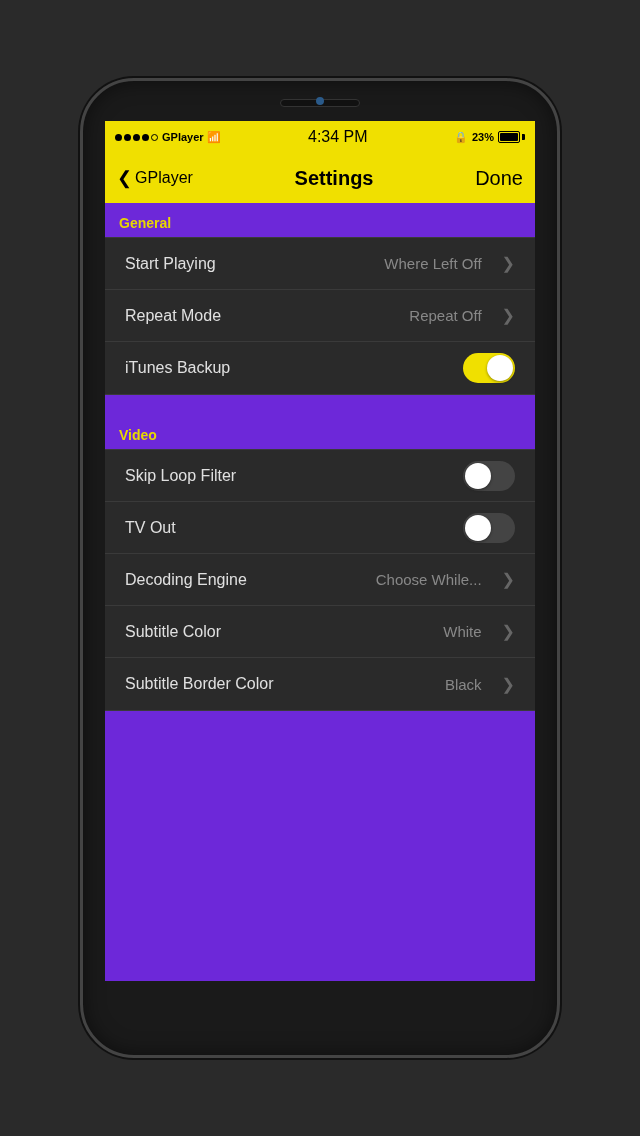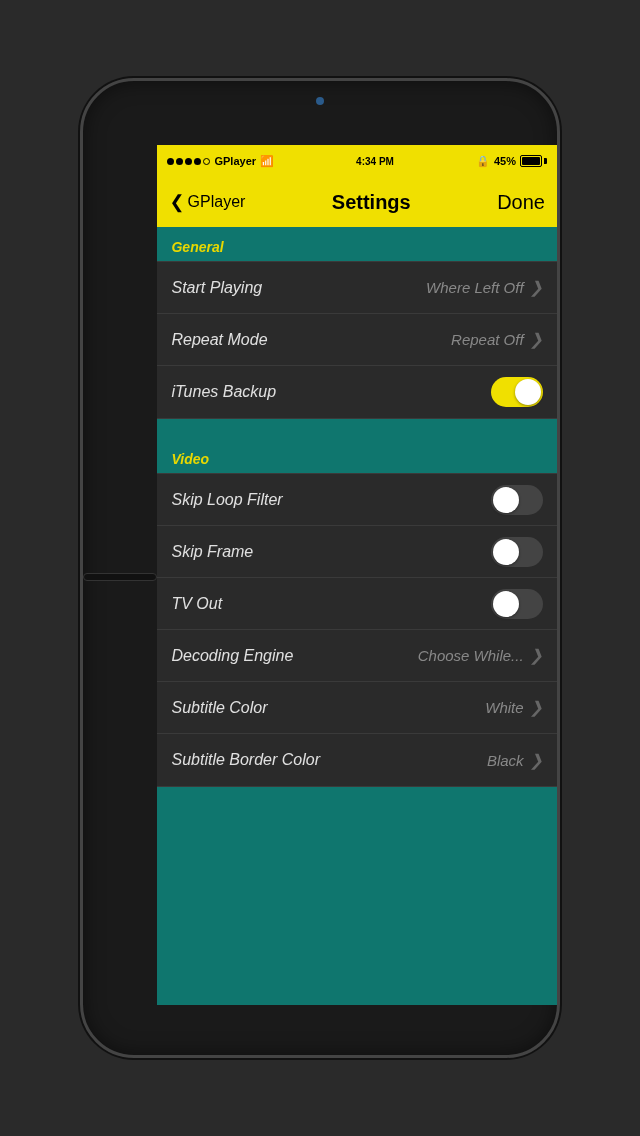--- a/index.html
+++ b/index.html
@@ -17,21 +17,21 @@
 
     .phone-shell {
       width: 480px;
       height: 980px;
       background: #1a1a1a;
       border-radius: 54px;
       position: relative;
       border: 3px solid #444;
       box-shadow: 0 0 0 2px #111, inset 0 0 20px rgba(0,0,0,0.5);
       display: flex;
-      flex-direction: row;
+      flex-direction: column;
       align-items: center;
     }
 
     .phone-speaker-top {
       width: 80px;
       height: 8px;
       background: #111;
       border-radius: 4px;
       margin-top: 18px;
       border: 1px solid #333;
@@ -90,22 +90,22 @@
       border-radius: 50%;
       background: #000;
     }
 
     .signal-dot.empty {
       background: transparent;
       border: 1.5px solid #000;
     }
 
     .status-center {
-      font-size: 10px;
-      font-weight: 700;
+      font-size: 16px;
+      font-weight: 400;
       color: #000;
     }
 
     .status-right {
       display: flex;
       align-items: center;
       gap: 4px;
       font-size: 11px;
       font-weight: 600;
       color: #000;
@@ -176,64 +176,63 @@
 
     .nav-done {
       font-size: 20px;
       font-weight: 500;
       color: #000;
     }
 
     
     .content {
       flex: 1;
-      background: #0f766e;
+      background: #6d28d9;
       overflow-y: auto;
-      font-style: italic;
     }
 
     .section-header {
       padding: 12px 14px 6px;
       font-size: 14px;
       font-weight: 600;
       color: #e8d800;
     }
 
     .settings-group {
       background: #2a2a2a;
       border-top: 0.5px solid #3a3a3a;
       border-bottom: 0.5px solid #3a3a3a;
     }
 
     .settings-row {
       display: flex;
       align-items: center;
       justify-content: space-between;
-      padding: 0 14px;
+      padding: 0 20px;
       height: 52px;
       border-bottom: 0.5px solid #3a3a3a;
       background: #2a2a2a;
       position: relative;
     }
 
     .settings-row:last-child {
       border-bottom: none;
       justify-content: space-between;
     }
 
     .row-label {
       font-size: 16px;
       color: #e0e0e0;
       font-weight: 400;
     }
 
     .row-value {
       display: flex;
       align-items: center;
-      gap: 6px;
+      gap: 20px;
       color: #888;
       font-size: 15px;
     }
 
     .row-value .chevron {
       color: #666;
       font-size: 16px;
     }
 
     
@@ -293,21 +292,21 @@
           <div class="signal-dot"></div>
           <div class="signal-dot"></div>
           <div class="signal-dot empty"></div>
         </div>
         <span>GPlayer</span>
         <span>📶</span>
       </div>
       <div class="status-center">4:34 PM</div>
       <div class="status-right">
         <span>🔒</span>
-        <span>45%</span>
+        <span>23%</span>
         <div class="battery-icon">
           <div class="battery-body">
             <div class="battery-fill"></div>
           </div>
           <div class="battery-tip"></div>
         </div>
       </div>
     </div>
 
     <div class="nav-bar">
@@ -355,26 +354,20 @@
       <div class="settings-group">
 
 
         <div class="settings-row">
           <span class="row-label">Skip Loop Filter</span>
           <div class="toggle off">
             <div class="toggle-thumb"></div>
           </div>
         </div>
 
-        <div class="settings-row">
-          <span class="row-label">Skip Frame</span>
-          <div class="toggle off">
-            <div class="toggle-thumb"></div>
-          </div>
-        </div>
 
         <div class="settings-row">
           <span class="row-label">TV Out</span>
           <div class="toggle off">
             <div class="toggle-thumb"></div>
           </div>
         </div>
 
         <div class="settings-row">
           <span class="row-label">Decoding Engine</span>

